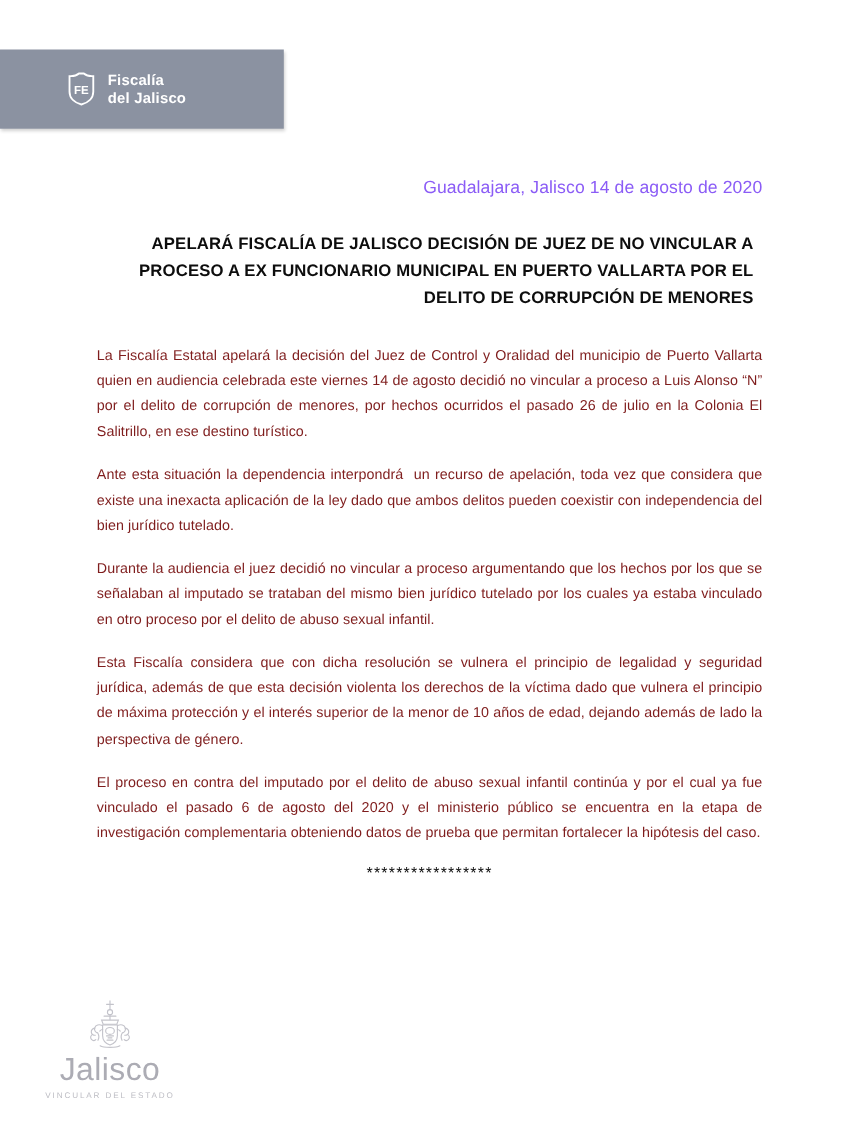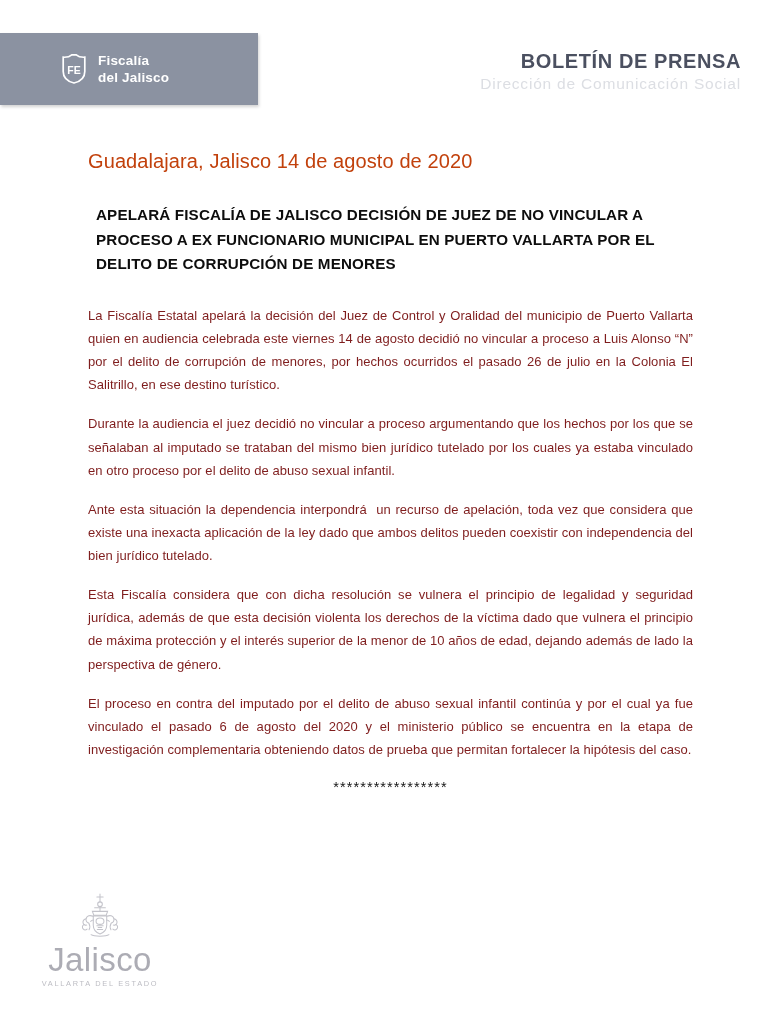--- a/index.html
+++ b/index.html
@@ -9,20 +9,21 @@
     background: #ffffff;
     font-family: "Liberation Sans", sans-serif;
     -webkit-font-smoothing: antialiased;
   }
   .page {
     position: relative;
     width: 777px;
     height: 992px;
     background: #ffffff;
     overflow: hidden;
+    margin-top: 12px;
   }
 
   
   .header {
     position: absolute;
     top: 0; left: 0; right: 0;
     height: 120px;
   }
   .brand-banner {
     position: absolute;
@@ -79,28 +80,28 @@
   }
 
   
   .content {
     position: absolute;
     left: 88px;
     right: 84px;
     top: 150px;
   }
   .dateline {
-    text-align: left;
-    font-size: 20px;
-    color: #c2410c;
+    text-align: right;
+    font-size: 16px;
+    color: #8b5cf6;
     letter-spacing: 0.1px;
     margin-bottom: 30px;
   }
   .doc-title {
-    text-align: left;
+    text-align: right;
     font-size: 15.2px;
     font-weight: bold;
     color: #0d0d0d;
     line-height: 1.62;
     letter-spacing: 0.15px;
     padding: 0 8px;
     margin-bottom: 27px;
   }
   .para {
     text-align: justify;
@@ -128,21 +129,21 @@
     text-align: center;
     opacity: 0.82;
   }
   .crest-icon {
     display: block;
     margin: 0 auto;
     width: 54px;
     height: 52px;
   }
   .footer-name {
-    font-size: 33px;
+    font-size: 29px;
     color: #9a9aa4;
     letter-spacing: 0.4px;
     line-height: 1;
     margin-top: -2px;
     font-weight: normal;
   }
   .footer-sub {
     font-size: 7.4px;
     color: #aeaeb6;
     letter-spacing: 1.7px;
@@ -164,37 +165,33 @@
             <text x="14" y="20.5" text-anchor="middle" fill="#ffffff" font-family="Liberation Sans, sans-serif" font-size="10.5" font-weight="bold">FE</text>
           </svg>
         </span>
         <span class="brand-text">
           <span class="l1">Fiscalía</span>
           <span class="l2">del Jalisco</span>
         </span>
       </div>
     </div>
 
-    <div class="masthead">
-      <div class="masthead-title">BOLETÍN DE PRENSA</div>
-      <div class="masthead-sub">Dirección de Comunicación Social</div>
-    </div>
 
   </div>
 
   <div class="content">
 
     <div class="dateline">Guadalajara, Jalisco 14 de agosto de 2020</div>
 
     <h1 class="doc-title">APELARÁ FISCALÍA DE JALISCO DECISIÓN DE JUEZ DE NO VINCULAR A PROCESO A EX FUNCIONARIO MUNICIPAL EN PUERTO VALLARTA POR EL DELITO DE CORRUPCIÓN DE MENORES</h1>
 
     <div>
       <p class="para">La Fiscalía Estatal apelará la decisión del Juez de Control y Oralidad del municipio de Puerto Vallarta quien en audiencia celebrada este viernes 14 de agosto decidió no vincular a proceso a Luis Alonso “N” por el delito de corrupción de menores, por hechos ocurridos el pasado 26 de julio en la Colonia El Salitrillo, en ese destino turístico.</p>
+      <p class="para">Ante esta situación la dependencia interpondrá  un recurso de apelación, toda vez que considera que existe una inexacta aplicación de la ley dado que ambos delitos pueden coexistir con independencia del bien jurídico tutelado.</p>
       <p class="para">Durante la audiencia el juez decidió no vincular a proceso argumentando que los hechos por los que se señalaban al imputado se trataban del mismo bien jurídico tutelado por los cuales ya estaba vinculado en otro proceso por el delito de abuso sexual infantil.</p>
-      <p class="para">Ante esta situación la dependencia interpondrá  un recurso de apelación, toda vez que considera que existe una inexacta aplicación de la ley dado que ambos delitos pueden coexistir con independencia del bien jurídico tutelado.</p>
       <p class="para">Esta Fiscalía considera que con dicha resolución se vulnera el principio de legalidad y seguridad jurídica, además de que esta decisión violenta los derechos de la víctima dado que vulnera el principio de máxima protección y el interés superior de la menor de 10 años de edad, dejando además de lado la perspectiva de género.</p>
       <p class="para">El proceso en contra del imputado por el delito de abuso sexual infantil continúa y por el cual ya fue vinculado el pasado 6 de agosto del 2020 y el ministerio público se encuentra en la etapa de investigación complementaria obteniendo datos de prueba que permitan fortalecer la hipótesis del caso.</p>
     </div>
 
     <div class="separator">*****************</div>
 
   </div>
 
   <div class="footer">
     <span class="crest-icon">
@@ -224,16 +221,16 @@
           <path d="M45.4 28.6c2.4.4 4 2.3 3.5 4.6-.4 2-2.3 3-4 2.6"></path>
           <path d="M48 35.2c1.8 1.2 2.2 3.4.8 4.9-1.2 1.3-3.2 1.3-4.4.2"></path>
           <path d="M42.5 33.4c-1.2 2.2-1.6 5.2-.3 7.6"></path>
           <path d="M40.4 31.6c-.8-1-2-1.6-3-1.6"></path>
 
           <path d="M20 46.5c3.4 2.2 16.6 2.2 20 0"></path>
         </g>
       </svg>
     </span>
     <div class="footer-name">Jalisco</div>
-    <div class="footer-sub">VALLARTA DEL ESTADO</div>
+    <div class="footer-sub">VINCULAR DEL ESTADO</div>
   </div>
 
 </div>
 
 </body></html>

